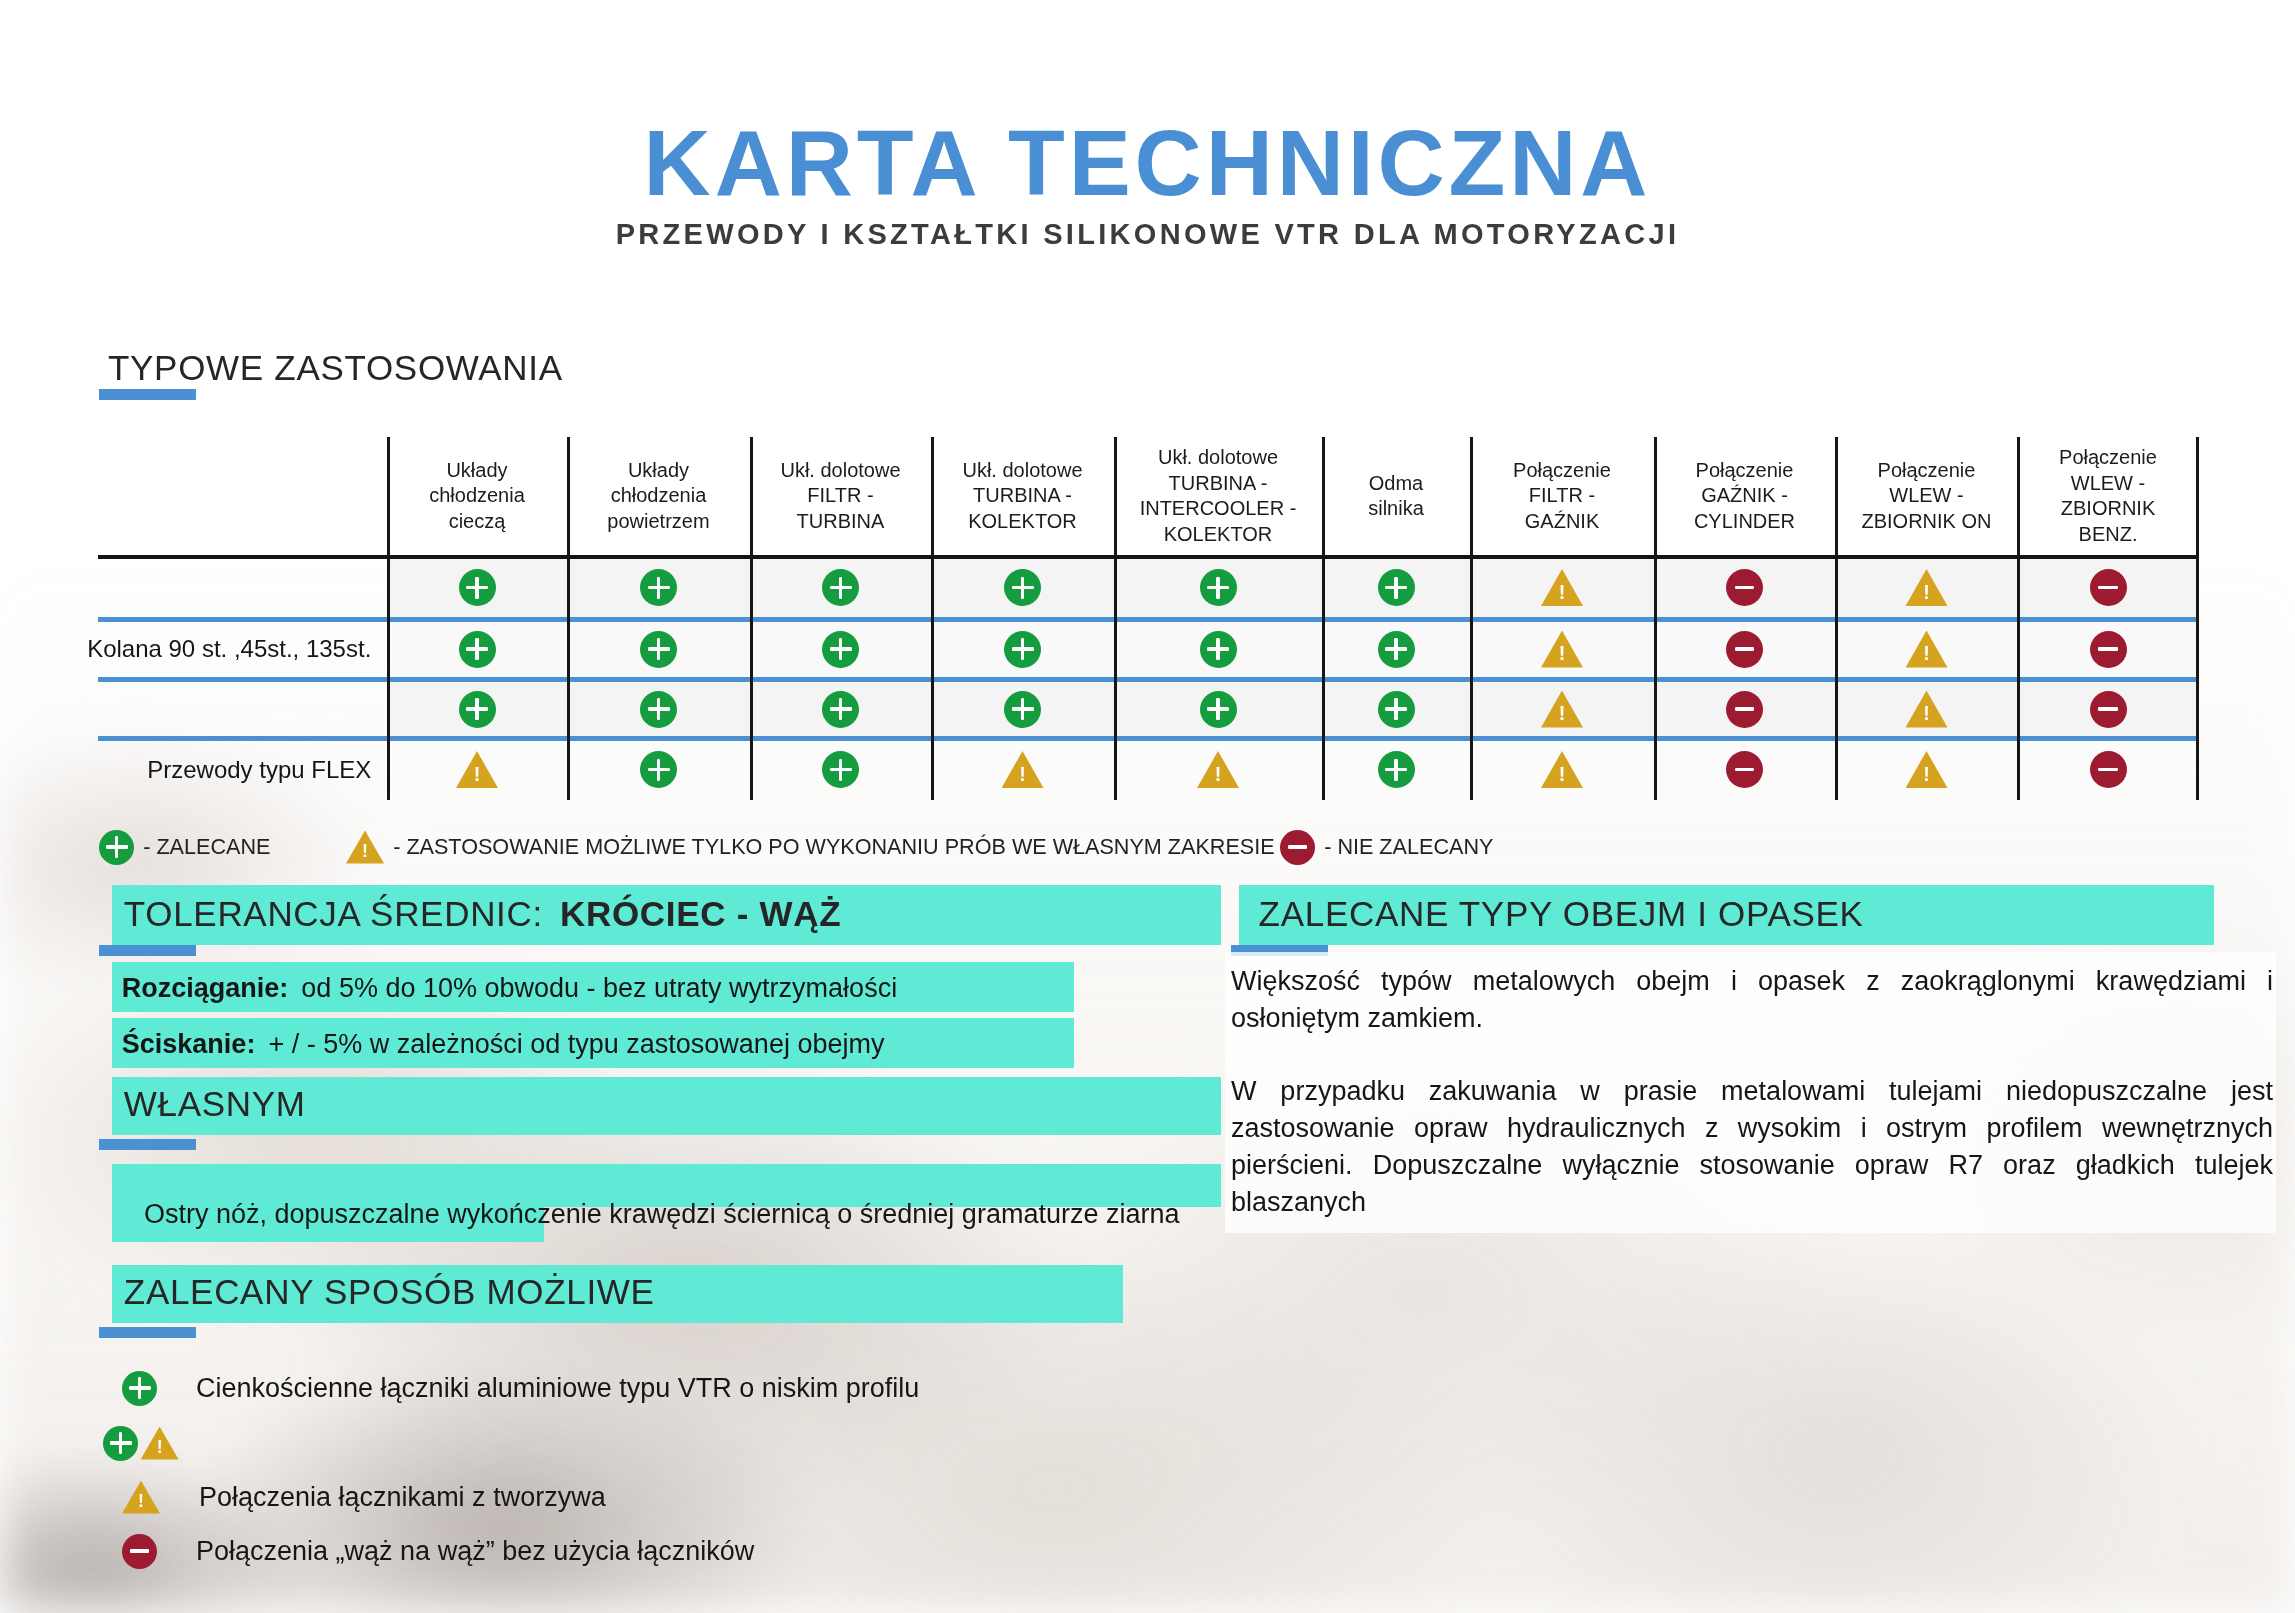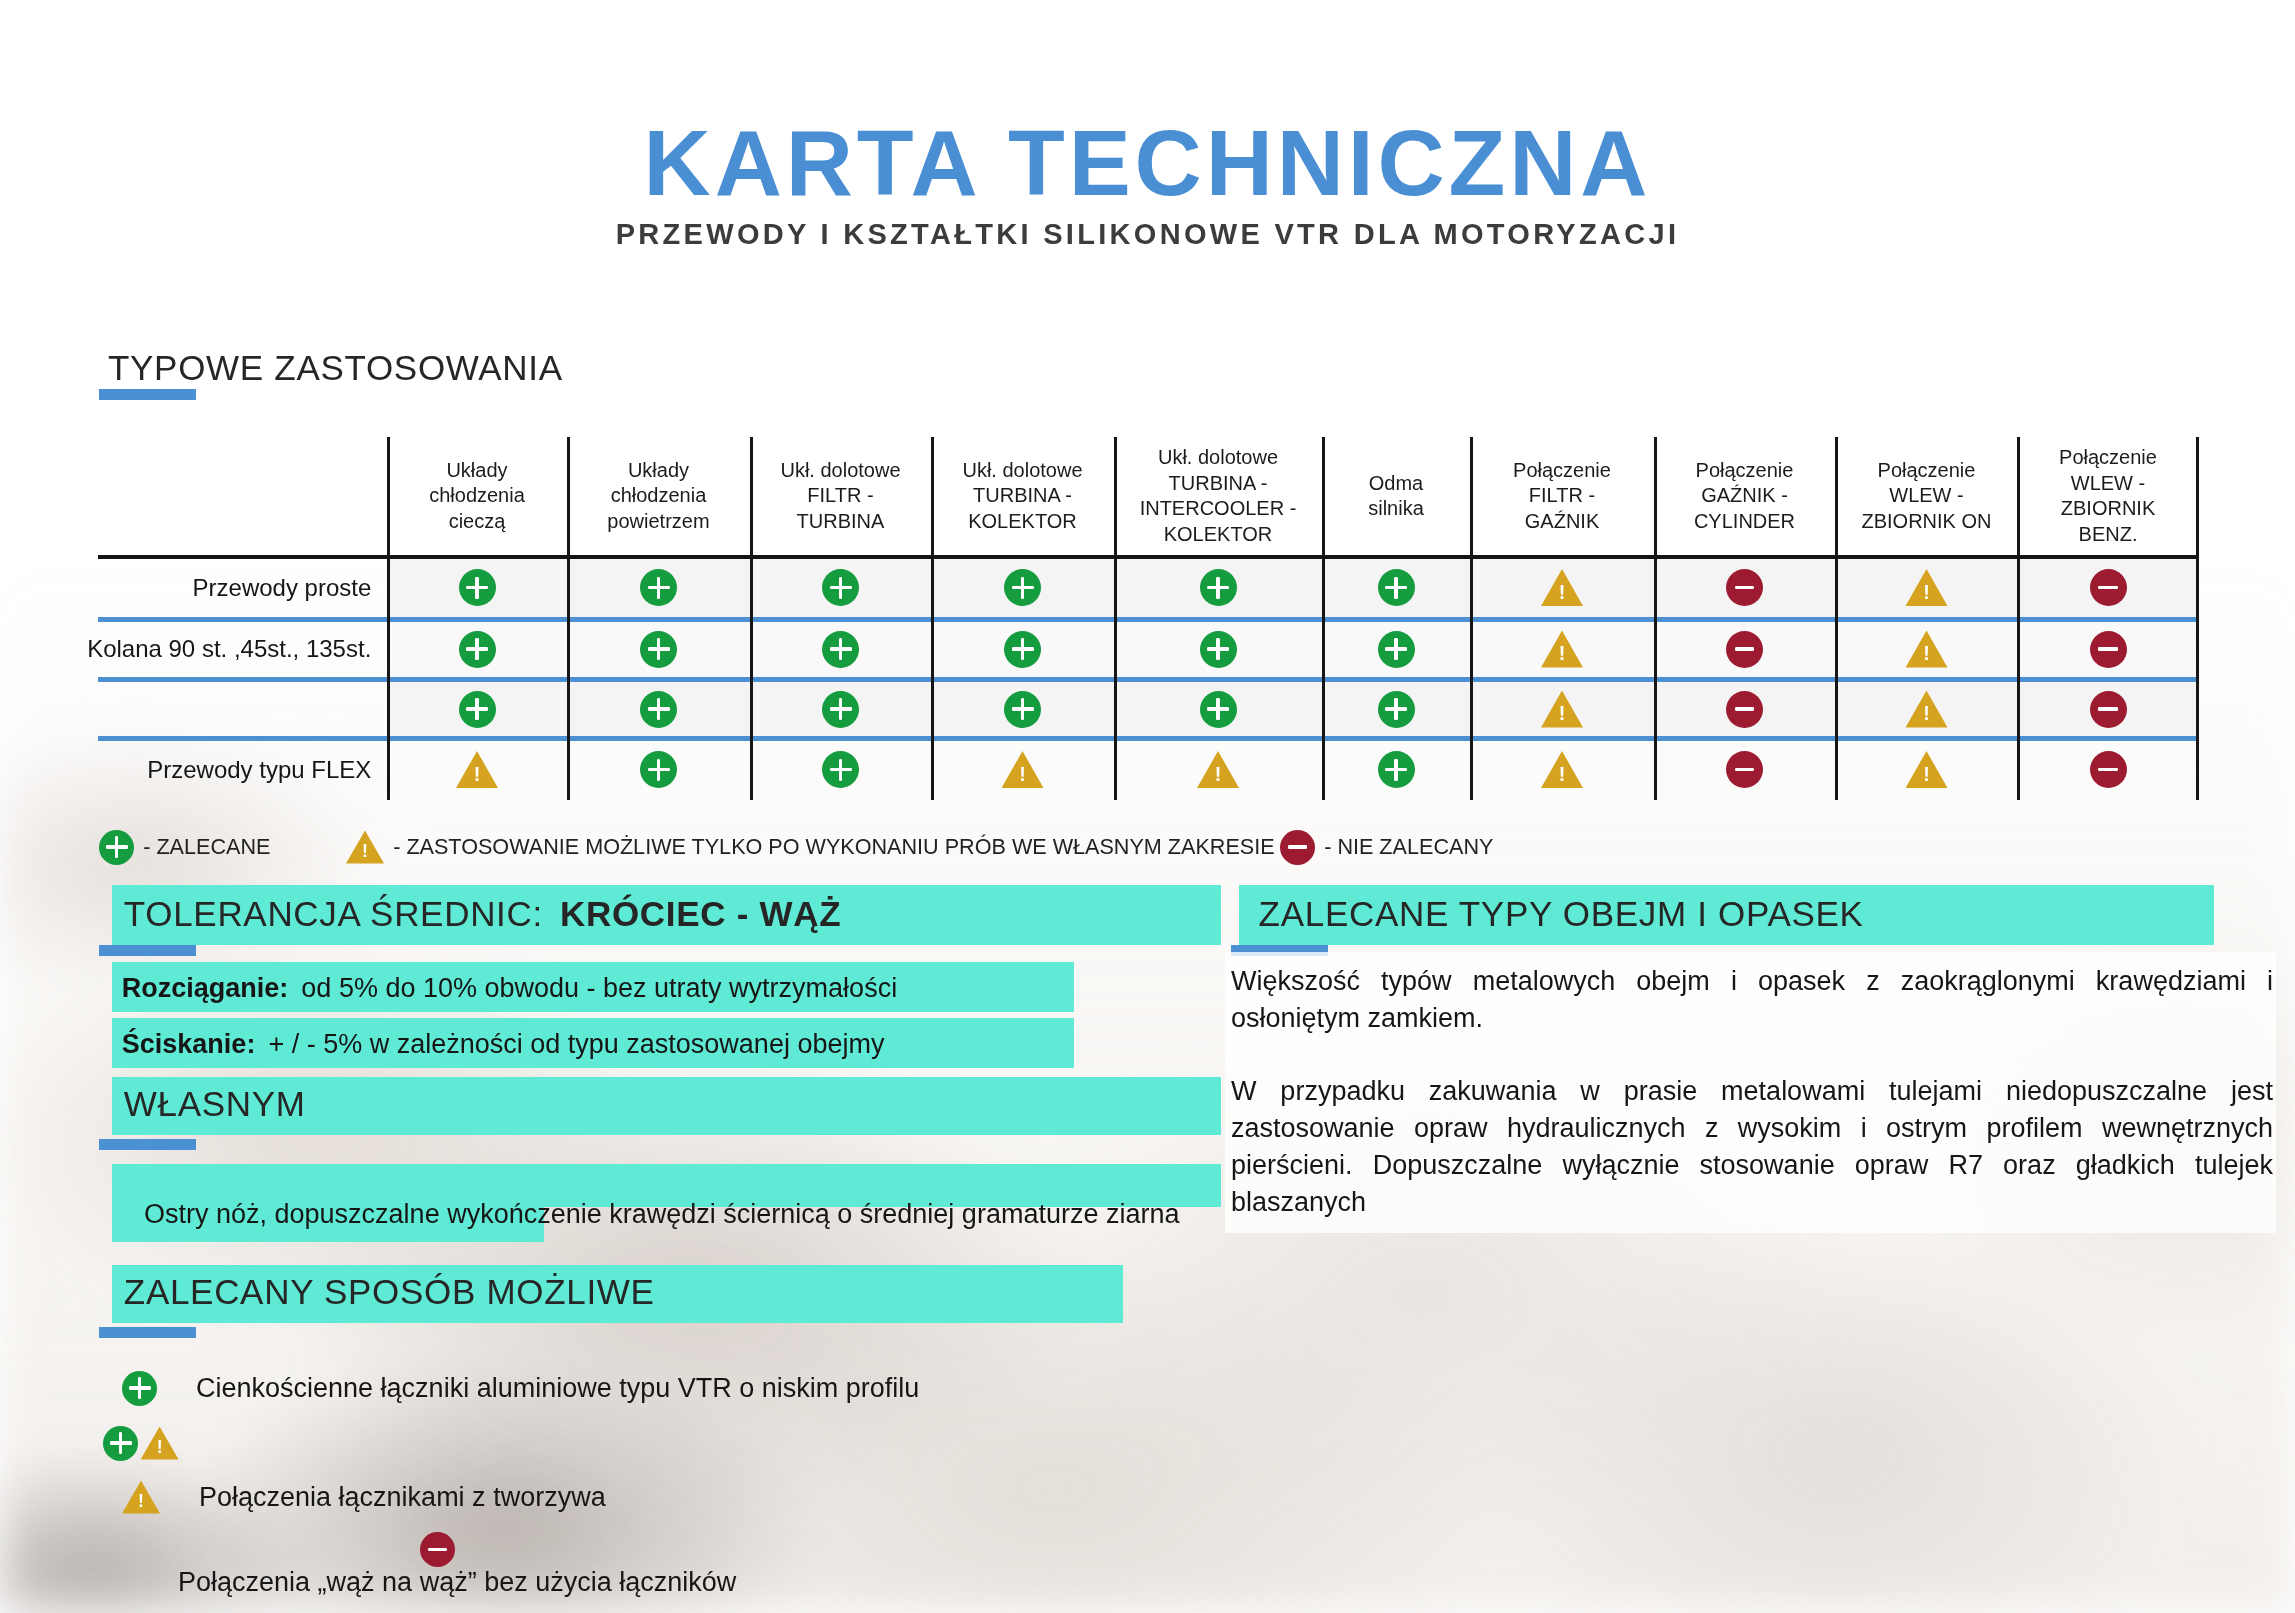--- a/index.html
+++ b/index.html
@@ -138,21 +138,20 @@
     <div class="vline" style="left: 469px;"></div>
     <div class="vline" style="left: 652px;"></div>
     <div class="vline" style="left: 833px;"></div>
     <div class="vline" style="left: 1016px;"></div>
     <div class="vline" style="left: 1224px;"></div>
     <div class="vline" style="left: 1372px;"></div>
     <div class="vline" style="left: 1556px;"></div>
     <div class="vline" style="left: 1737px;"></div>
     <div class="vline" style="left: 1919px;"></div>
     <div class="vline" style="left: 2098px;"></div>
-    <div class="row-label" style="left: 0px; top: 126px; width: 289px; height: 59px;">Przewody proste</div>
     <div class="cell" style="left: 289px; top: 126px; width: 180px; height: 59px;">
       <div class="ic ic-circle ic-plus" style="background: rgb(20, 156, 62);">
         <span class="bar-v"></span>
         <span class="bar-h"></span>
       </div>
     </div>
     <div class="cell" style="left: 469px; top: 126px; width: 183px; height: 59px;">
       <div class="ic ic-circle ic-plus" style="background: rgb(20, 156, 62);">
         <span class="bar-v"></span>
         <span class="bar-h"></span>
@@ -439,21 +438,21 @@
       <div class="ic ic-warn ic-sm" style="background: rgb(213, 163, 31); margin-left: 2.6px;">
         <span class="excl">!</span>
       </div>
     </div>
     <div class="bullet-row" style="left: 122px; top: 1478px; height: 38px;">
       <div class="ic ic-warn ic-sm" style="background: rgb(213, 163, 31);">
         <span class="excl">!</span>
       </div>
       <span class="bullet-text" style="margin-left: 39px;">Połączenia łącznikami z tworzywa</span>
     </div>
-    <div class="bullet-row" style="left: 139px; top: 1532px; height: 38px; flex-direction: column;">
+    <div class="bullet-row" style="left: 122px; top: 1532px; height: 38px;">
       <div class="ic ic-circle ic-minus ic-sm" style="background: rgb(156, 27, 49);">
         <span class="bar-h"></span>
       </div>
       <span class="bullet-text" style="margin-left: 39px;">Połączenia „wąż na wąż” bez użycia łączników</span>
     </div>
   </div>
 
 <div class="abs white-box" style="left:1225px;top:885px;width:975px;height:60px;">
   <div class="section-title" style="margin:10.5px 0 0 19.6px;">ZALECANE TYPY OBEJM I OPASEK</div>
 </div>

